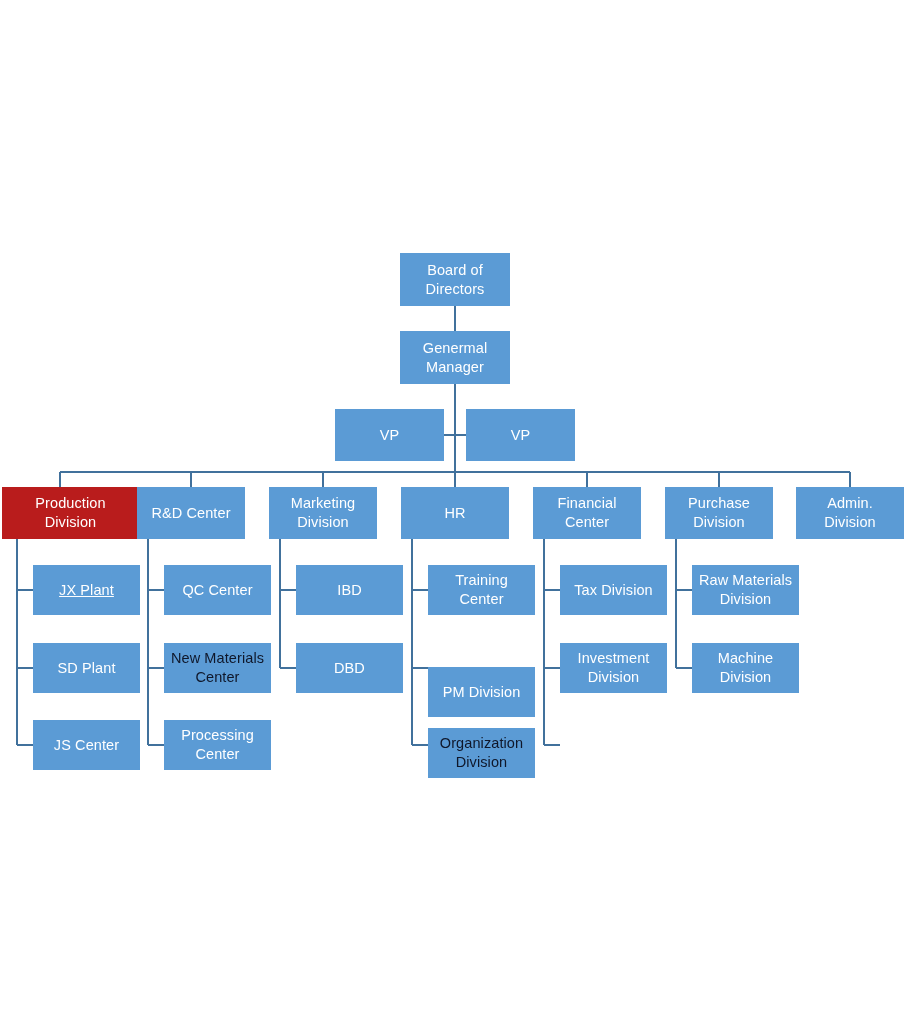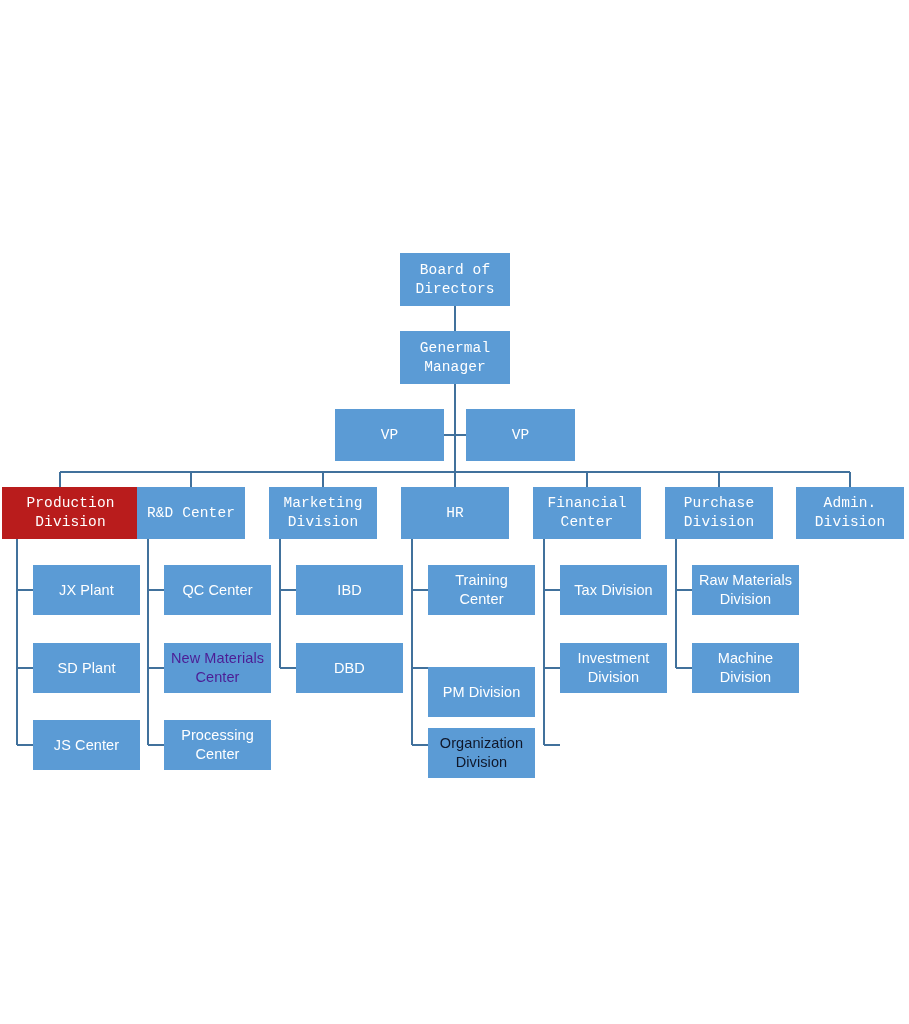--- a/index.html
+++ b/index.html
@@ -46,21 +46,21 @@
     text-align: center;
     font-size: 14.5px;
     line-height: 1.28;
     letter-spacing: 0.1px;
     padding: 2px 3px;
     word-break: normal;
     overflow: hidden;
   }
   .node.level-0,
   .node.level-1,
-  .node.level-2 { font-size: 14.5px; font-family: Liberation Mono, monospace; }
+  .node.level-2 { font-size: 14.5px; }
   .node.level-3 { font-size: 14.5px; }
 </style>
 </head>
 <body>
 
 <div id="org-chart">
   <svg id="connector-layer" viewBox="0 0 909 1024" width="909" height="1024">
       <line x1="455" x2="455" y1="306" y2="331" stroke="#41719C" stroke-width="2.2" shape-rendering="crispEdges"></line>
       <line x1="455" x2="455" y1="384" y2="472" stroke="#41719C" stroke-width="2.2" shape-rendering="crispEdges"></line>
       <line x1="444" x2="466" y1="435" y2="435" stroke="#41719C" stroke-width="2.2" shape-rendering="crispEdges"></line>
@@ -122,33 +122,33 @@
       </div>
       <div class="node level-2" style="left: 533px; top: 487px; width: 108px; height: 52px; background: rgb(91, 155, 213); color: rgb(255, 255, 255);">
         <span>Financial<br>Center</span>
       </div>
       <div class="node level-2" style="left: 665px; top: 487px; width: 108px; height: 52px; background: rgb(91, 155, 213); color: rgb(255, 255, 255);">
         <span>Purchase<br>Division</span>
       </div>
       <div class="node level-2" style="left: 796px; top: 487px; width: 108px; height: 52px; background: rgb(91, 155, 213); color: rgb(255, 255, 255);">
         <span>Admin.<br>Division</span>
       </div>
-      <div class="node level-3" style="left: 33px; top: 565px; width: 107px; height: 50px; background: rgb(91, 155, 213); color: rgb(255, 255, 255);">
+      <div class="node level-3" style="left: 33px; top: 565px; width: 107px; height: 50px; background: rgb(91, 155, 213); color: rgb(255, 255, 255); text-decoration: underline;">
         <span>JX Plant</span>
       </div>
       <div class="node level-3" style="left: 33px; top: 643px; width: 107px; height: 50px; background: rgb(91, 155, 213); color: rgb(255, 255, 255);">
         <span>SD Plant</span>
       </div>
       <div class="node level-3" style="left: 33px; top: 720px; width: 107px; height: 50px; background: rgb(91, 155, 213); color: rgb(255, 255, 255);">
         <span>JS Center</span>
       </div>
       <div class="node level-3" style="left: 164px; top: 565px; width: 107px; height: 50px; background: rgb(91, 155, 213); color: rgb(255, 255, 255);">
         <span>QC Center</span>
       </div>
-      <div class="node level-3" style="left: 164px; top: 643px; width: 107px; height: 50px; background: rgb(91, 155, 213); color: #4c1d95;">
+      <div class="node level-3" style="left: 164px; top: 643px; width: 107px; height: 50px; background: rgb(91, 155, 213); color: #0f172a;">
         <span>New Materials<br>Center</span>
       </div>
       <div class="node level-3" style="left: 164px; top: 720px; width: 107px; height: 50px; background: rgb(91, 155, 213); color: rgb(255, 255, 255);">
         <span>Processing<br>Center</span>
       </div>
       <div class="node level-3" style="left: 296px; top: 565px; width: 107px; height: 50px; background: rgb(91, 155, 213); color: rgb(255, 255, 255);">
         <span>IBD</span>
       </div>
       <div class="node level-3" style="left: 296px; top: 643px; width: 107px; height: 50px; background: rgb(91, 155, 213); color: rgb(255, 255, 255);">
         <span>DBD</span>

